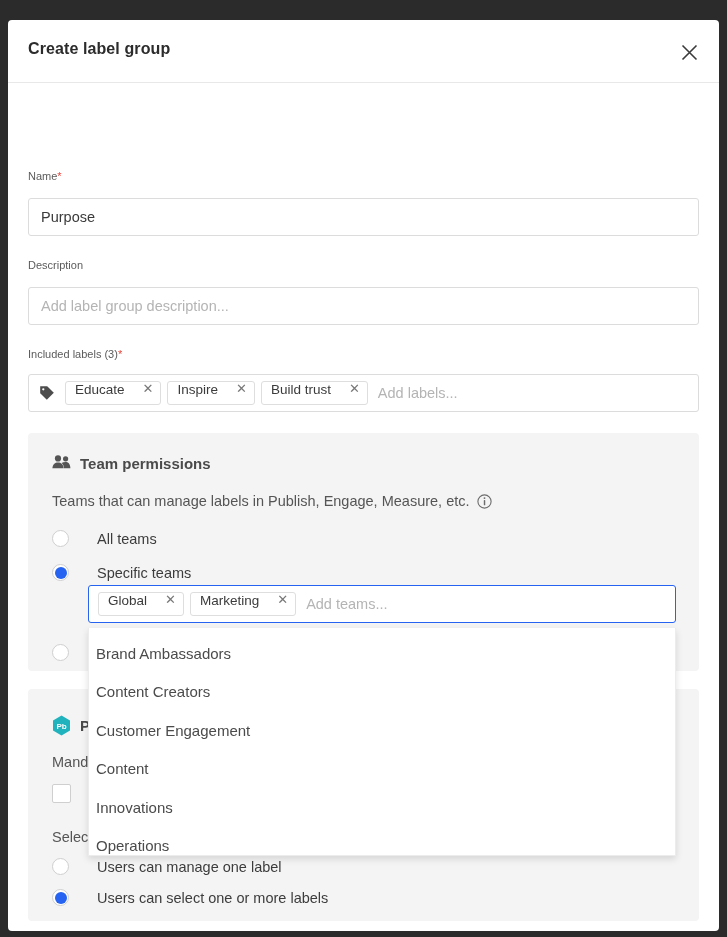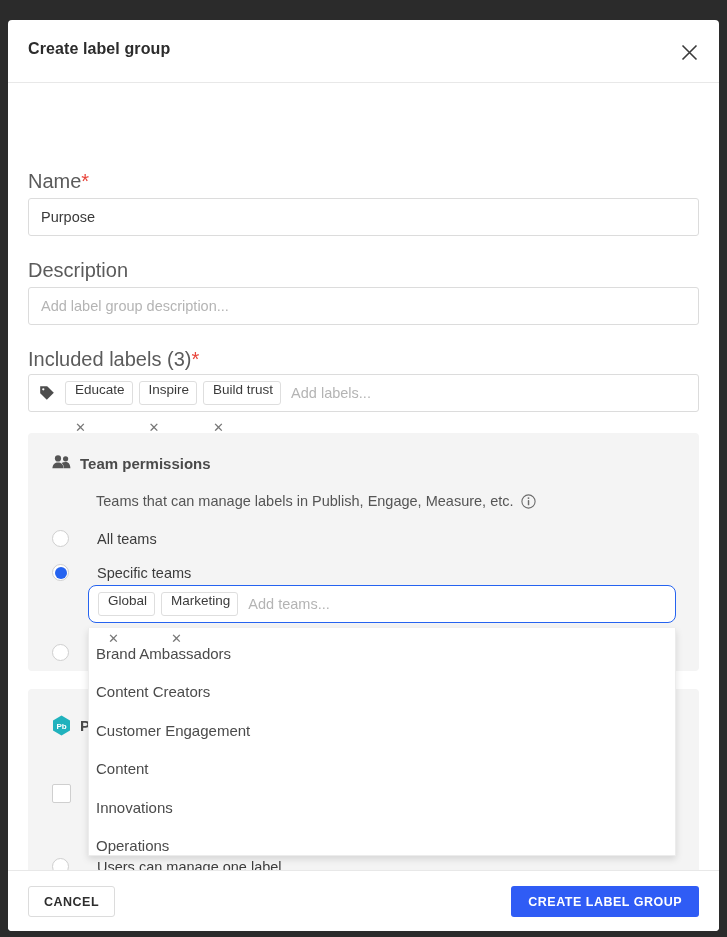--- a/index.html
+++ b/index.html
@@ -45,21 +45,21 @@
 
   
   .modal-body {
     position: relative;
     height: 796px;
     padding: 0;
   }
 
   .field-label {
     position: absolute;
-    font-size: 20px;
+    font-size: 11px;
     color: #5b5b5b;
   }
   .req { color: #e8443a; }
 
   .text-input {
     position: absolute;
     left: 20px;
     width: 671px;
     height: 38px;
     border: 1px solid #dcdcdc;
@@ -82,30 +82,29 @@
     background: #fff;
     display: flex;
     align-items: center;
     padding: 0 8px;
     gap: 6px;
   }
   .tag-icon { display: flex; align-items: center; margin: 0 4px 0 2px; color: #4d4d4d; }
   .chip {
     display: inline-flex;
     align-items: flex-start;
-    gap: 24px;
+    gap: 18px;
     height: 24px;
     padding: 0 7px 0 9px;
     border: 1px solid #dedede;
     border-radius: 3px;
     background: #fff;
     font-size: 13.5px;
     color: #3b3b3b;
     white-space: nowrap;
-    flex-direction: column;
   }
   .chip .x {
     color: #777;
     font-size: 13px;
     line-height: 1;
     cursor: pointer;
   }
   .chip-ph {
     font-size: 14.5px;
     color: #b4b4b4;
@@ -134,21 +133,20 @@
     color: #4a4a4a;
   }
   .card-sub {
     position: absolute;
     left: 24px;
     font-size: 14.5px;
     color: #555;
     display: flex;
     align-items: center;
     gap: 7px;
-    margin-left: 44px;
   }
 
   .opt-row {
     position: absolute;
     left: 24px;
     display: flex;
     align-items: center;
     gap: 28px;
     font-size: 14.5px;
     color: #3c3c3c;
@@ -181,21 +179,21 @@
     flex: none;
     cursor: pointer;
   }
 
   
   .teams-select {
     position: absolute;
     left: 60px; top: 152px;
     width: 588px; height: 38px;
     border: 1px solid #2563f0;
-    border-radius: 8px;
+    border-radius: 3px;
     background: #fff;
     display: flex;
     align-items: center;
     padding: 0 9px;
     gap: 6px;
     z-index: 25;
   }
 
   
   .dropdown {
@@ -415,18 +413,14 @@
       <div class="dd-item">Brand Ambassadors</div>
       <div class="dd-item">Content Creators</div>
       <div class="dd-item">Customer Engagement</div>
       <div class="dd-item">Content</div>
       <div class="dd-item">Innovations</div>
       <div class="dd-item">Operations</div>
     </div>
 
   </div>
 
-  <div class="modal-footer">
-    <button class="btn-cancel">CANCEL</button>
-    <button class="btn-primary">CREATE LABEL GROUP</button>
-  </div>
 
 </div>
 
 </body></html>

